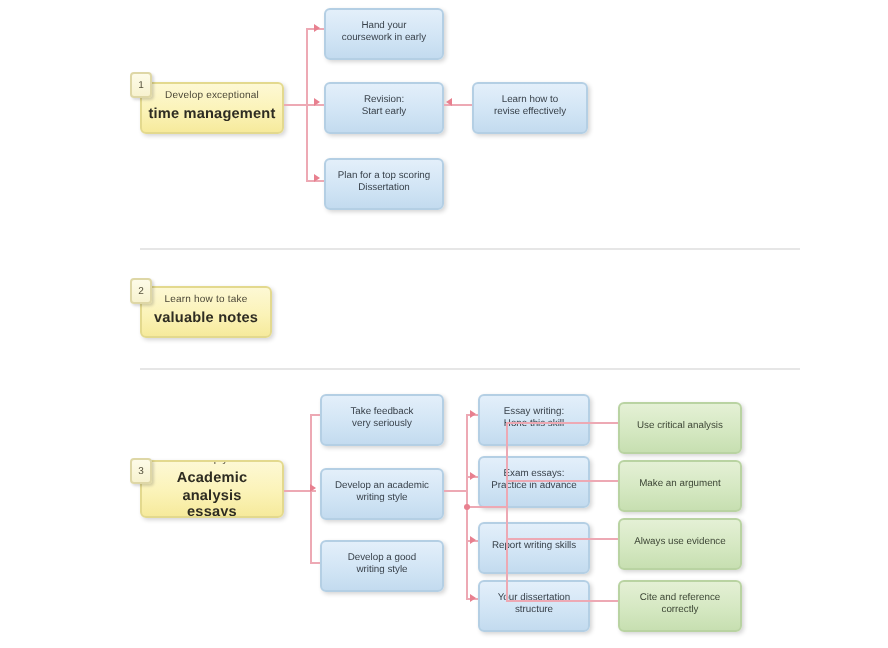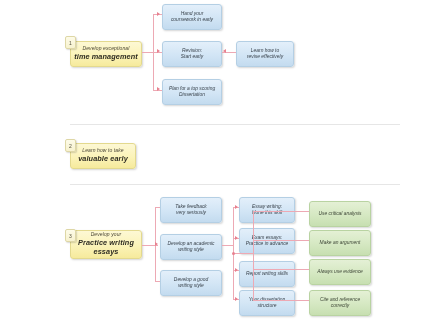--- a/index.html
+++ b/index.html
@@ -16,21 +16,20 @@
     box-sizing:border-box;
     display:flex;flex-direction:column;
     align-items:center;justify-content:center;
     text-align:center;
     border-radius:3px;
     line-height:1.18;
     color:#3c3c3c;
     box-shadow:1px 1px 2px rgba(0,0,0,0.17);
     padding:12px 3px;
     overflow:hidden;
-    font-style:italic;
   }
 
   
   .root{
     background:linear-gradient(180deg,#fdf8d4 0%,#fbf3b8 55%,#f6ea9c 100%);
     border:1px solid #e3d98e;
     font-size:6.2px;
   }
   .root .sub{font-size:5px;color:#4a4636;margin-bottom:1px;letter-spacing:.1px;}
   .root .main{font-weight:bold;font-size:7.3px;color:#2e2c22;letter-spacing:.1px;}
@@ -125,30 +124,30 @@
   <div class="arrow arrow-r" style="left:157px;top:87.2px;"></div>
   <div class="node blue" style="left:162px;top:79px;width:60px;height:21px;">
     <span>Plan for a top scoring</span>
     <span class="line2">Dissertation</span>
   </div>
 
   <div class="badge" style="left:65px;top:139px;">2</div>
 
   <div class="node root" style="left:70px;top:143px;width:66px;height:22px;">
     <span class="sub">Learn how to take</span>
-    <span class="main">valuable early</span>
+    <span class="main">valuable notes</span>
   </div>
 
   <div class="divider" style="left:70px;top:184px;width:330px;"></div>
 
   <div class="badge" style="left:65px;top:229px;">3</div>
 
   <div class="node root" style="left:70px;top:230px;width:72px;height:29px;">
     <span class="sub">Develop your</span>
-    <span class="main">Practice writing</span>
+    <span class="main">Academic analysis</span>
     <span class="main">essays</span>
   </div>
 
   <div class="conn h" style="left:142px;top:244.5px;width:16px;"></div>
   <div class="arrow arrow-r" style="left:155px;top:242.2px;"></div>
   <div class="conn v" style="left:155px;top:207px;width:1px;height:75px;"></div>
 
   <div class="conn h" style="left:155px;top:207px;width:5px;"></div>
   <div class="node blue" style="left:160px;top:197px;width:62px;height:20px;">
     <span>Take feedback</span>

